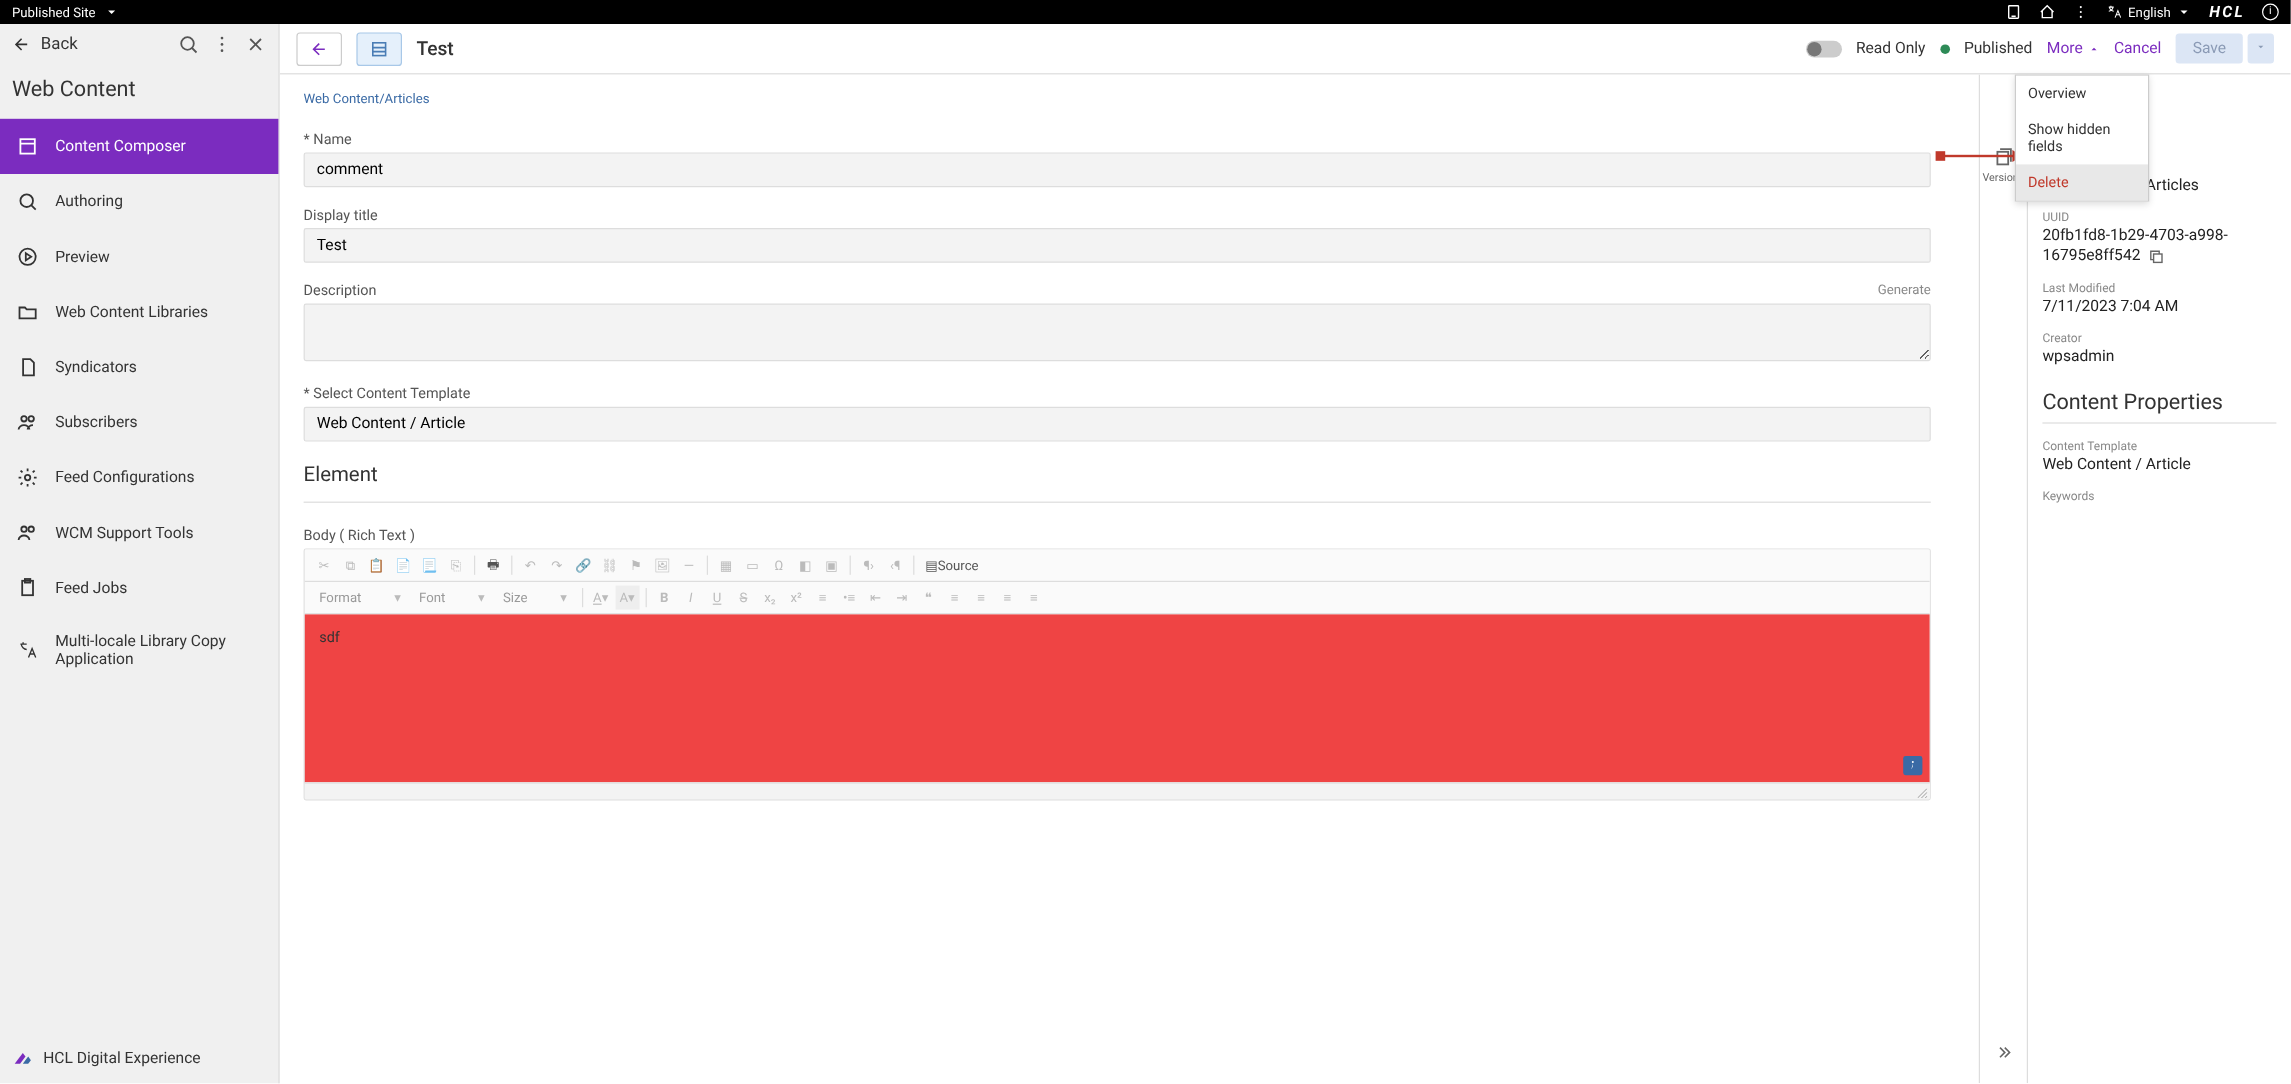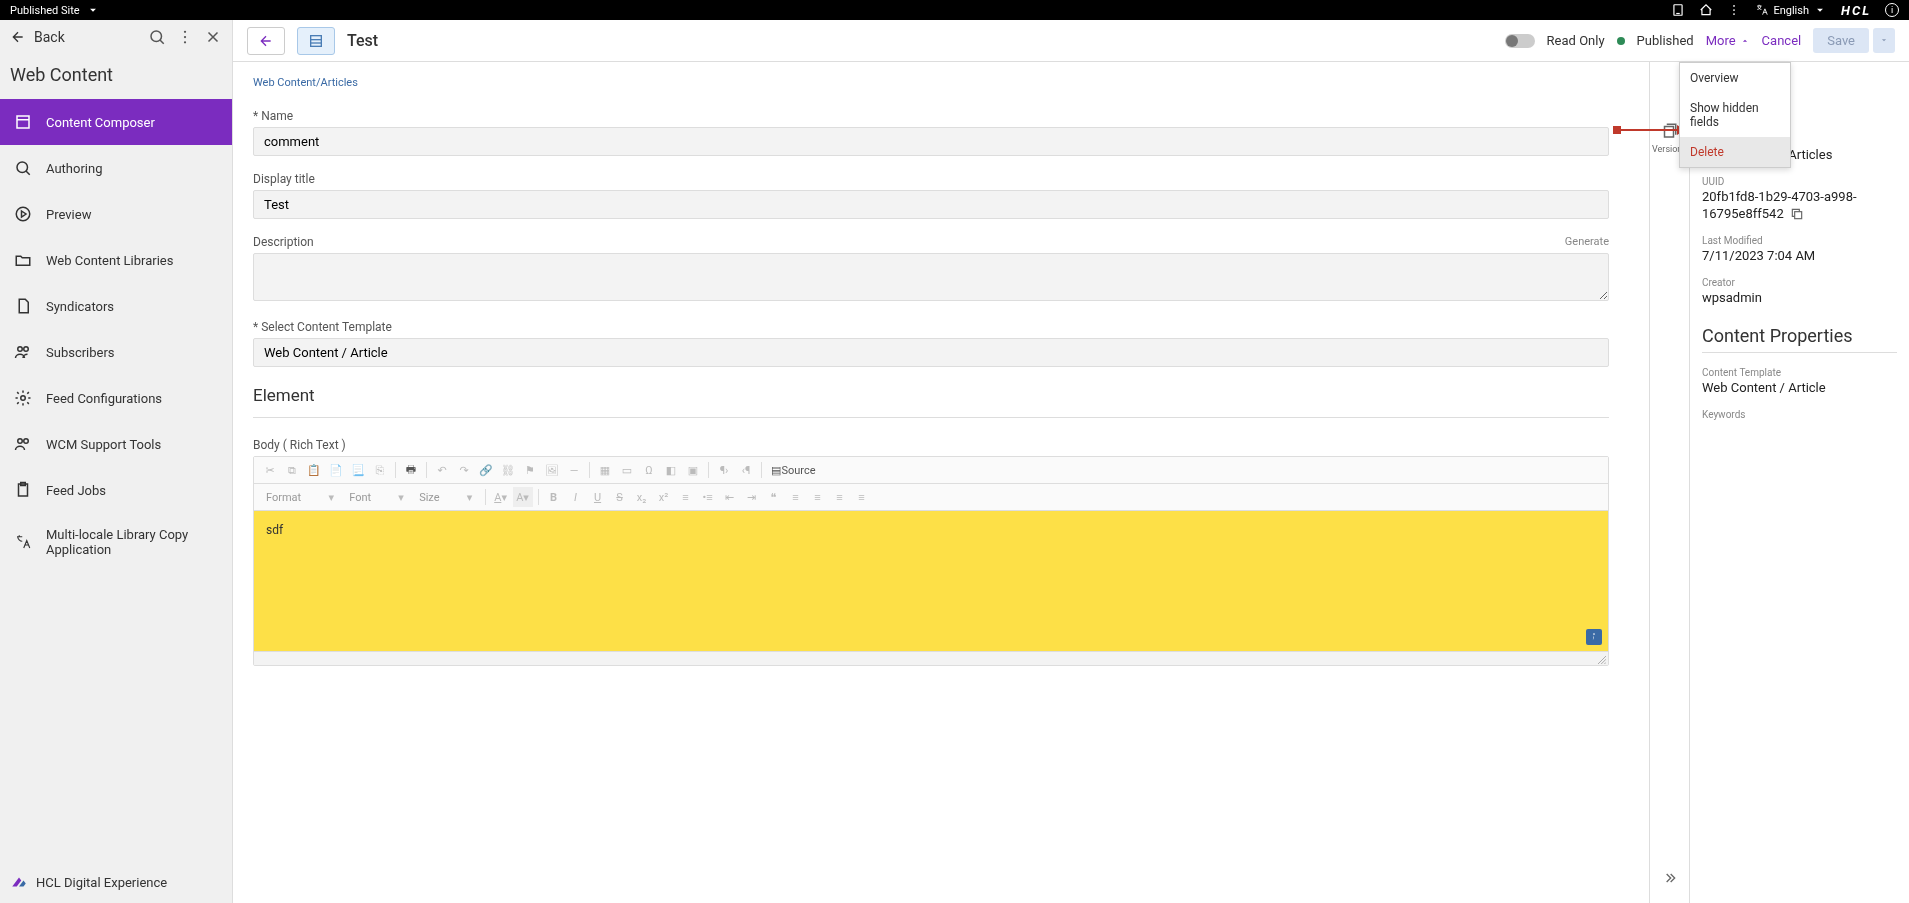--- a/index.html
+++ b/index.html
@@ -52,21 +52,21 @@
 .sec-title { font-size:17px; font-weight:400; margin:18px 0 10px; }
 hr { border:none; border-top:1px solid #ddd; margin:12px 0 20px; }
 
 .rte { border:1px solid #ddd; border-radius:2px; }
 .rte-bar { display:flex; flex-wrap:wrap; align-items:center; border-bottom:1px solid #ddd; background:#fafafa; padding:3px 6px; gap:2px; }
 .rte-bar2 { display:flex; align-items:center; border-bottom:1px solid #ddd; background:#fafafa; padding:3px 6px; gap:2px; }
 .rtb { width:20px; height:20px; display:flex; align-items:center; justify-content:center; color:#bbb; font-size:11px; cursor:pointer; }
 .rtb.active { color:#555; }
 .rte-sel { font-size:11px; color:#999; padding:2px 18px 2px 6px; border:none; background:transparent; position:relative; }
 .sep { width:1px; height:16px; background:#ddd; margin:0 3px; }
-.rte-body { min-height:140px; padding:12px; font-size:12px; background:#fde047; position:relative; }
+.rte-body { min-height:140px; padding:12px; font-size:12px; background:#ef4444; position:relative; }
 .rte-eye { position:absolute; right:6px; bottom:6px; width:16px; height:16px; background:#3a6aa5; border-radius:2px; display:flex; align-items:center; justify-content:center; }
 .rte-foot { height:14px; background:#f3f3f3; border-top:1px solid #ddd; position:relative; }
 .resize { position:absolute; right:2px; bottom:1px; width:8px; height:8px; }
 
 .rail { width:40px; border-left:1px solid #ddd; display:flex; flex-direction:column; align-items:center; padding-top:60px; position:relative; }
 .rail-item { display:flex; flex-direction:column; align-items:center; gap:4px; font-size:9px; color:#666; cursor:pointer; }
 .rail-collapse { margin-top:auto; margin-bottom:14px; cursor:pointer; }
 
 .info-panel { width:220px; border-left:1px solid #ddd; padding:16px 12px; font-size:12px; }
 .info-label { font-size:10px; color:#888; margin-top:14px; }

